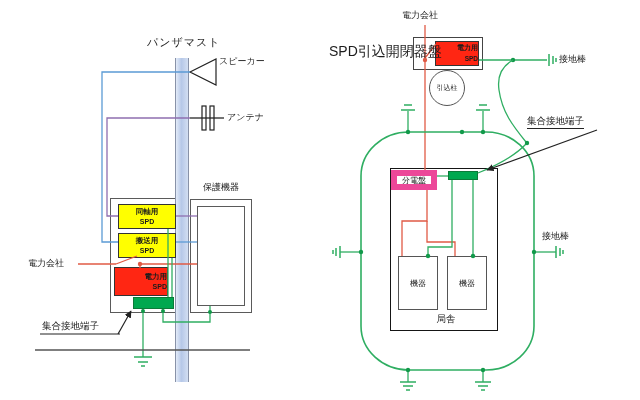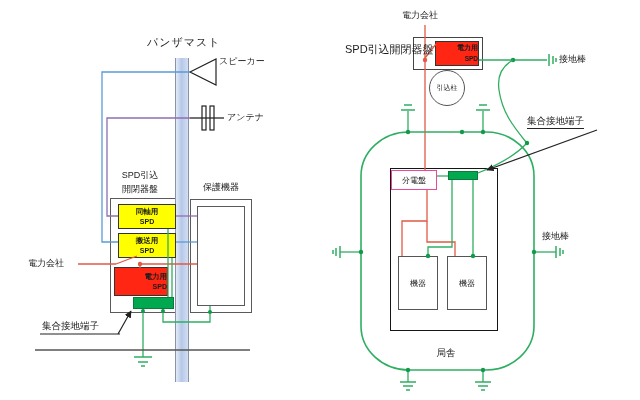--- a/index.html
+++ b/index.html
@@ -30,21 +30,21 @@
   .sw-purple{stroke:var(--wire-purple);} .sw-green{stroke:var(--wire-green);}
   .sw-blk{stroke:#444;} .sw-ink{stroke:#222;stroke-width:1.2px;fill:none;}
   .sym{fill:none;stroke:var(--wire-green);stroke-width:1.5px;}
   .dotg{fill:var(--dot-green);stroke:none;} .dotr{fill:var(--wire-red);stroke:none;}
   .ring{fill:none;stroke:var(--wire-green);stroke-width:1.6px;}
   #bldg{border:1.8px solid #151515;}
   #circle-pole{position:absolute;z-index:3;left:429px;top:70px;width:36px;height:36px;border:1.4px solid #555;
       border-radius:50%;background:#fff;box-sizing:border-box;display:flex;align-items:center;justify-content:center;
       font-size:7px;}
   #dist-board{position:absolute;z-index:3;left:391px;top:170px;width:46px;height:20px;background:#fff;
-      border:1px solid #ec4899;box-sizing:border-box;display:flex;align-items:center;justify-content:center;font-size:8px;}
+      border:6px solid #ec4899;box-sizing:border-box;display:flex;align-items:center;justify-content:center;font-size:8px;}
   .equip{position:absolute;z-index:3;background:#fff;border:1.2px solid #555;box-sizing:border-box;
       display:flex;align-items:center;justify-content:center;font-size:8px;}
   .ul{border-bottom:1.2px solid #222;padding-bottom:1px;}
 </style>
 </head>
 <body>
 
 <div id="stage">
 
   <div id="pole"></div>
@@ -64,24 +64,20 @@
   </div>
   <div class="spd rbox" style="left:114px;top:267px;width:54px;height:29px;">
     <span>電力用</span>
     <span class="s2">SPD</span>
   </div>
   <div class="gbar" style="left:133px;top:297px;width:41px;height:12px;"></div>
 
   <div class="lbl ctr" style="left:147px;top:36px;width:72px;font-size:11px;letter-spacing:1px;">パンザマスト</div>
   <div class="lbl" style="left:219px;top:56px;font-family:Liberation Serif, serif;">スピーカー</div>
   <div class="lbl" style="left:227px;top:112px;">アンテナ</div>
-  <div class="lbl ctr" style="left:108px;top:169px;width:64px;line-height:1.5;">
-    <span>SPD引込</span><br>
-    <span>開閉器盤</span>
-  </div>
   <div class="lbl ctr" style="left:195px;top:182px;width:52px;">保護機器</div>
   <div class="lbl" style="left:28px;top:258px;">電力会社</div>
   <div class="lbl" style="left:42px;top:320px;font-size:9.5px;">集合接地端子</div>
 
   <div class="box" style="z-index:1;left:413px;top:37px;width:70px;height:33px;border-color:#444;"></div>
   <div class="spd rbox" style="left:435px;top:41px;width:44px;height:25px;font-size:7px;">
     <span>電力用</span>
     <span class="s2" style="font-size:6.5px;">SPD</span>
   </div>
   <div id="circle-pole">
@@ -95,24 +91,24 @@
   <div class="gbar" style="left:448px;top:171px;width:30px;height:9px;"></div>
 
   <div class="equip" style="left:398px;top:256px;width:40px;height:54px;">
     <span>機器</span>
   </div>
   <div class="equip" style="left:447px;top:256px;width:40px;height:54px;">
     <span>機器</span>
   </div>
 
   <div class="lbl" style="left:402px;top:10px;">電力会社</div>
-  <div class="lbl" style="left:329px;top:43px;font-size:11px;margin-left:16px;">SPD引込開閉器盤</div>
+  <div class="lbl" style="left:329px;top:43px;font-size:14px;">SPD引込開閉器盤</div>
   <div class="lbl" style="left:559px;top:54px;">接地棒</div>
   <div class="lbl ul" style="left:527px;top:115px;font-size:9.5px;">集合接地端子</div>
-  <div class="lbl ctr" style="left:424px;top:313px;width:44px;font-size:9.5px;margin-top:34px;">局舎</div>
+  <div class="lbl ctr" style="left:424px;top:313px;width:44px;font-size:9.5px;">局舎</div>
   <div class="lbl" style="left:542px;top:231px;">接地棒</div>
 
   <svg id="wires" width="640" height="400" viewBox="0 0 640 400">
     <defs>
       <marker id="arr" markerWidth="8" markerHeight="8" refX="5.5" refY="3" orient="auto">
         <path d="M0,0 L6,3 L0,6 z" fill="#222"></path>
       </marker>
     </defs>
 
     <polygon points="190,72 216,59 216,85" fill="#fff" class="sw-ink"></polygon>

